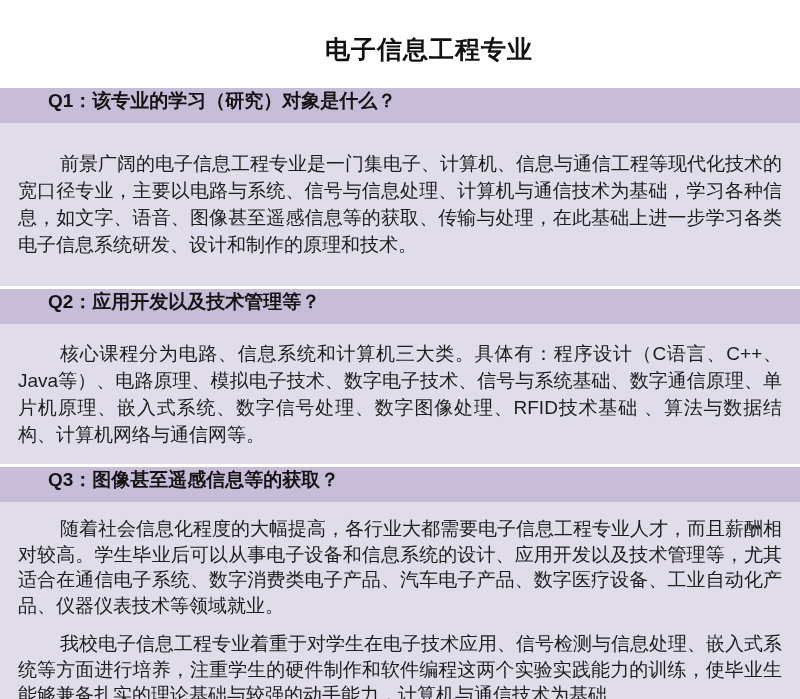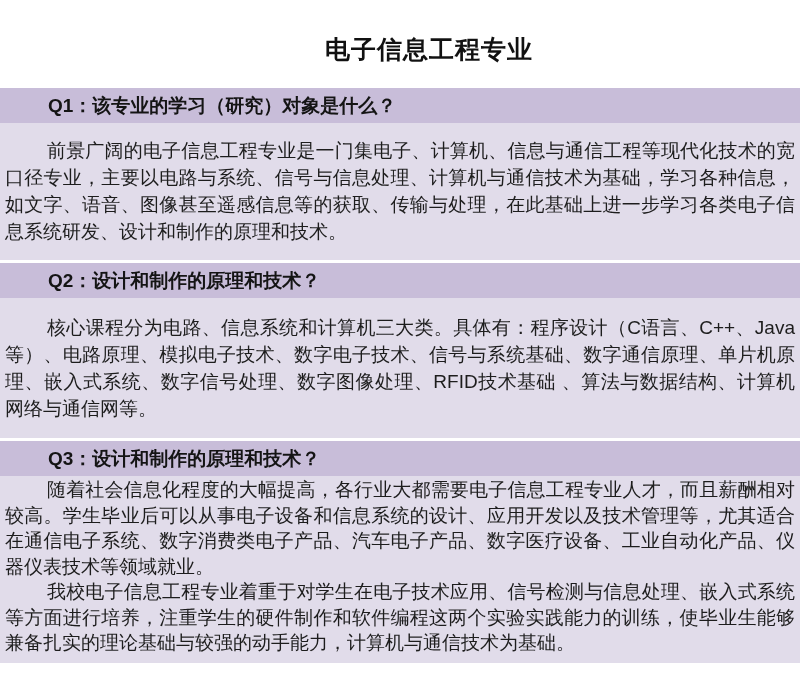--- a/index.html
+++ b/index.html
@@ -46,43 +46,43 @@
     font-size: 19px;
     font-weight: bold;
     color: #141414;
   }
   .qa-section { margin-top: 3px; }
   .qa-section:first-child { margin-top: 0; }
   .q-header {
     height: 35px;
     background: var(--band-dark, #c8bdd9);
     display: flex;
-    align-items: center;
+    align-items: flex-start;
     padding-left: 48px;
     box-sizing: border-box;
   }
   .q-header .q-text {
     font-size: 19px;
     font-weight: bold;
     color: #141414;
   }
   .q-body {
     background: var(--band-light, #e1dcea);
     padding: 0 5px;
   }
   .q-body p {
-    margin: 0;
+    margin: 13px;
     font-size: 19px;
     line-height: 27px;
     text-indent: 42px;
     text-align: justify;
     color: #1d1d1d;
   }
   .qa-section[data-qid="Q1"] .q-body { padding: 14px 5px 15px; }
-  .qa-section[data-qid="Q2"] .q-body { padding: 16px 5px; }
+  .qa-section[data-qid="Q2"] .q-body { padding: 3px 5px; }
   .qa-section[data-qid="Q3"] .q-body { padding: 1px 5px 7px; }
   .qa-section[data-qid="Q3"] .q-body p { line-height: 25.5px; }
 </style>
 </head>
 <body>
 
 <div class="page">
   <div class="title-wrap">
     <h1 class="title">电子信息工程专业</h1>
   </div>
@@ -93,30 +93,30 @@
     <div class="q-header">
       <span class="q-text">Q1：该专业的学习（研究）对象是什么？</span>
     </div>
     <div class="q-body">
           <p>前景广阔的电子信息工程专业是一门集电子、计算机、信息与通信工程等现代化技术的宽口径专业，主要以电路与系统、信号与信息处理、计算机与通信技术为基础，学习各种信息，如文字、语音、图像甚至遥感信息等的获取、传输与处理，在此基础上进一步学习各类电子信息系统研发、设计和制作的原理和技术。</p>
         </div>
   </section>
 
   <section class="qa-section" data-qid="Q2">
     <div class="q-header">
-      <span class="q-text">Q2：设计和制作的原理和技术？</span>
+      <span class="q-text">Q2：应用开发以及技术管理等？</span>
     </div>
     <div class="q-body">
           <p>核心课程分为电路、信息系统和计算机三大类。具体有：程序设计（C语言、C++、Java等）、电路原理、模拟电子技术、数字电子技术、信号与系统基础、数字通信原理、单片机原理、嵌入式系统、数字信号处理、数字图像处理、RFID技术基础 、算法与数据结构、计算机网络与通信网等。</p>
         </div>
   </section>
 
   <section class="qa-section" data-qid="Q3">
     <div class="q-header">
-      <span class="q-text">Q3：设计和制作的原理和技术？</span>
+      <span class="q-text">Q3：图像甚至遥感信息等的获取？</span>
     </div>
     <div class="q-body">
           <p>随着社会信息化程度的大幅提高，各行业大都需要电子信息工程专业人才，而且薪酬相对较高。学生毕业后可以从事电子设备和信息系统的设计、应用开发以及技术管理等，尤其适合在通信电子系统、数字消费类电子产品、汽车电子产品、数字医疗设备、工业自动化产品、仪器仪表技术等领域就业。</p>
           <p>我校电子信息工程专业着重于对学生在电子技术应用、信号检测与信息处理、嵌入式系统等方面进行培养，注重学生的硬件制作和软件编程这两个实验实践能力的训练，使毕业生能够兼备扎实的理论基础与较强的动手能力，计算机与通信技术为基础。</p>
         </div>
   </section>
 </div>
 </div>
 
 </body></html>

